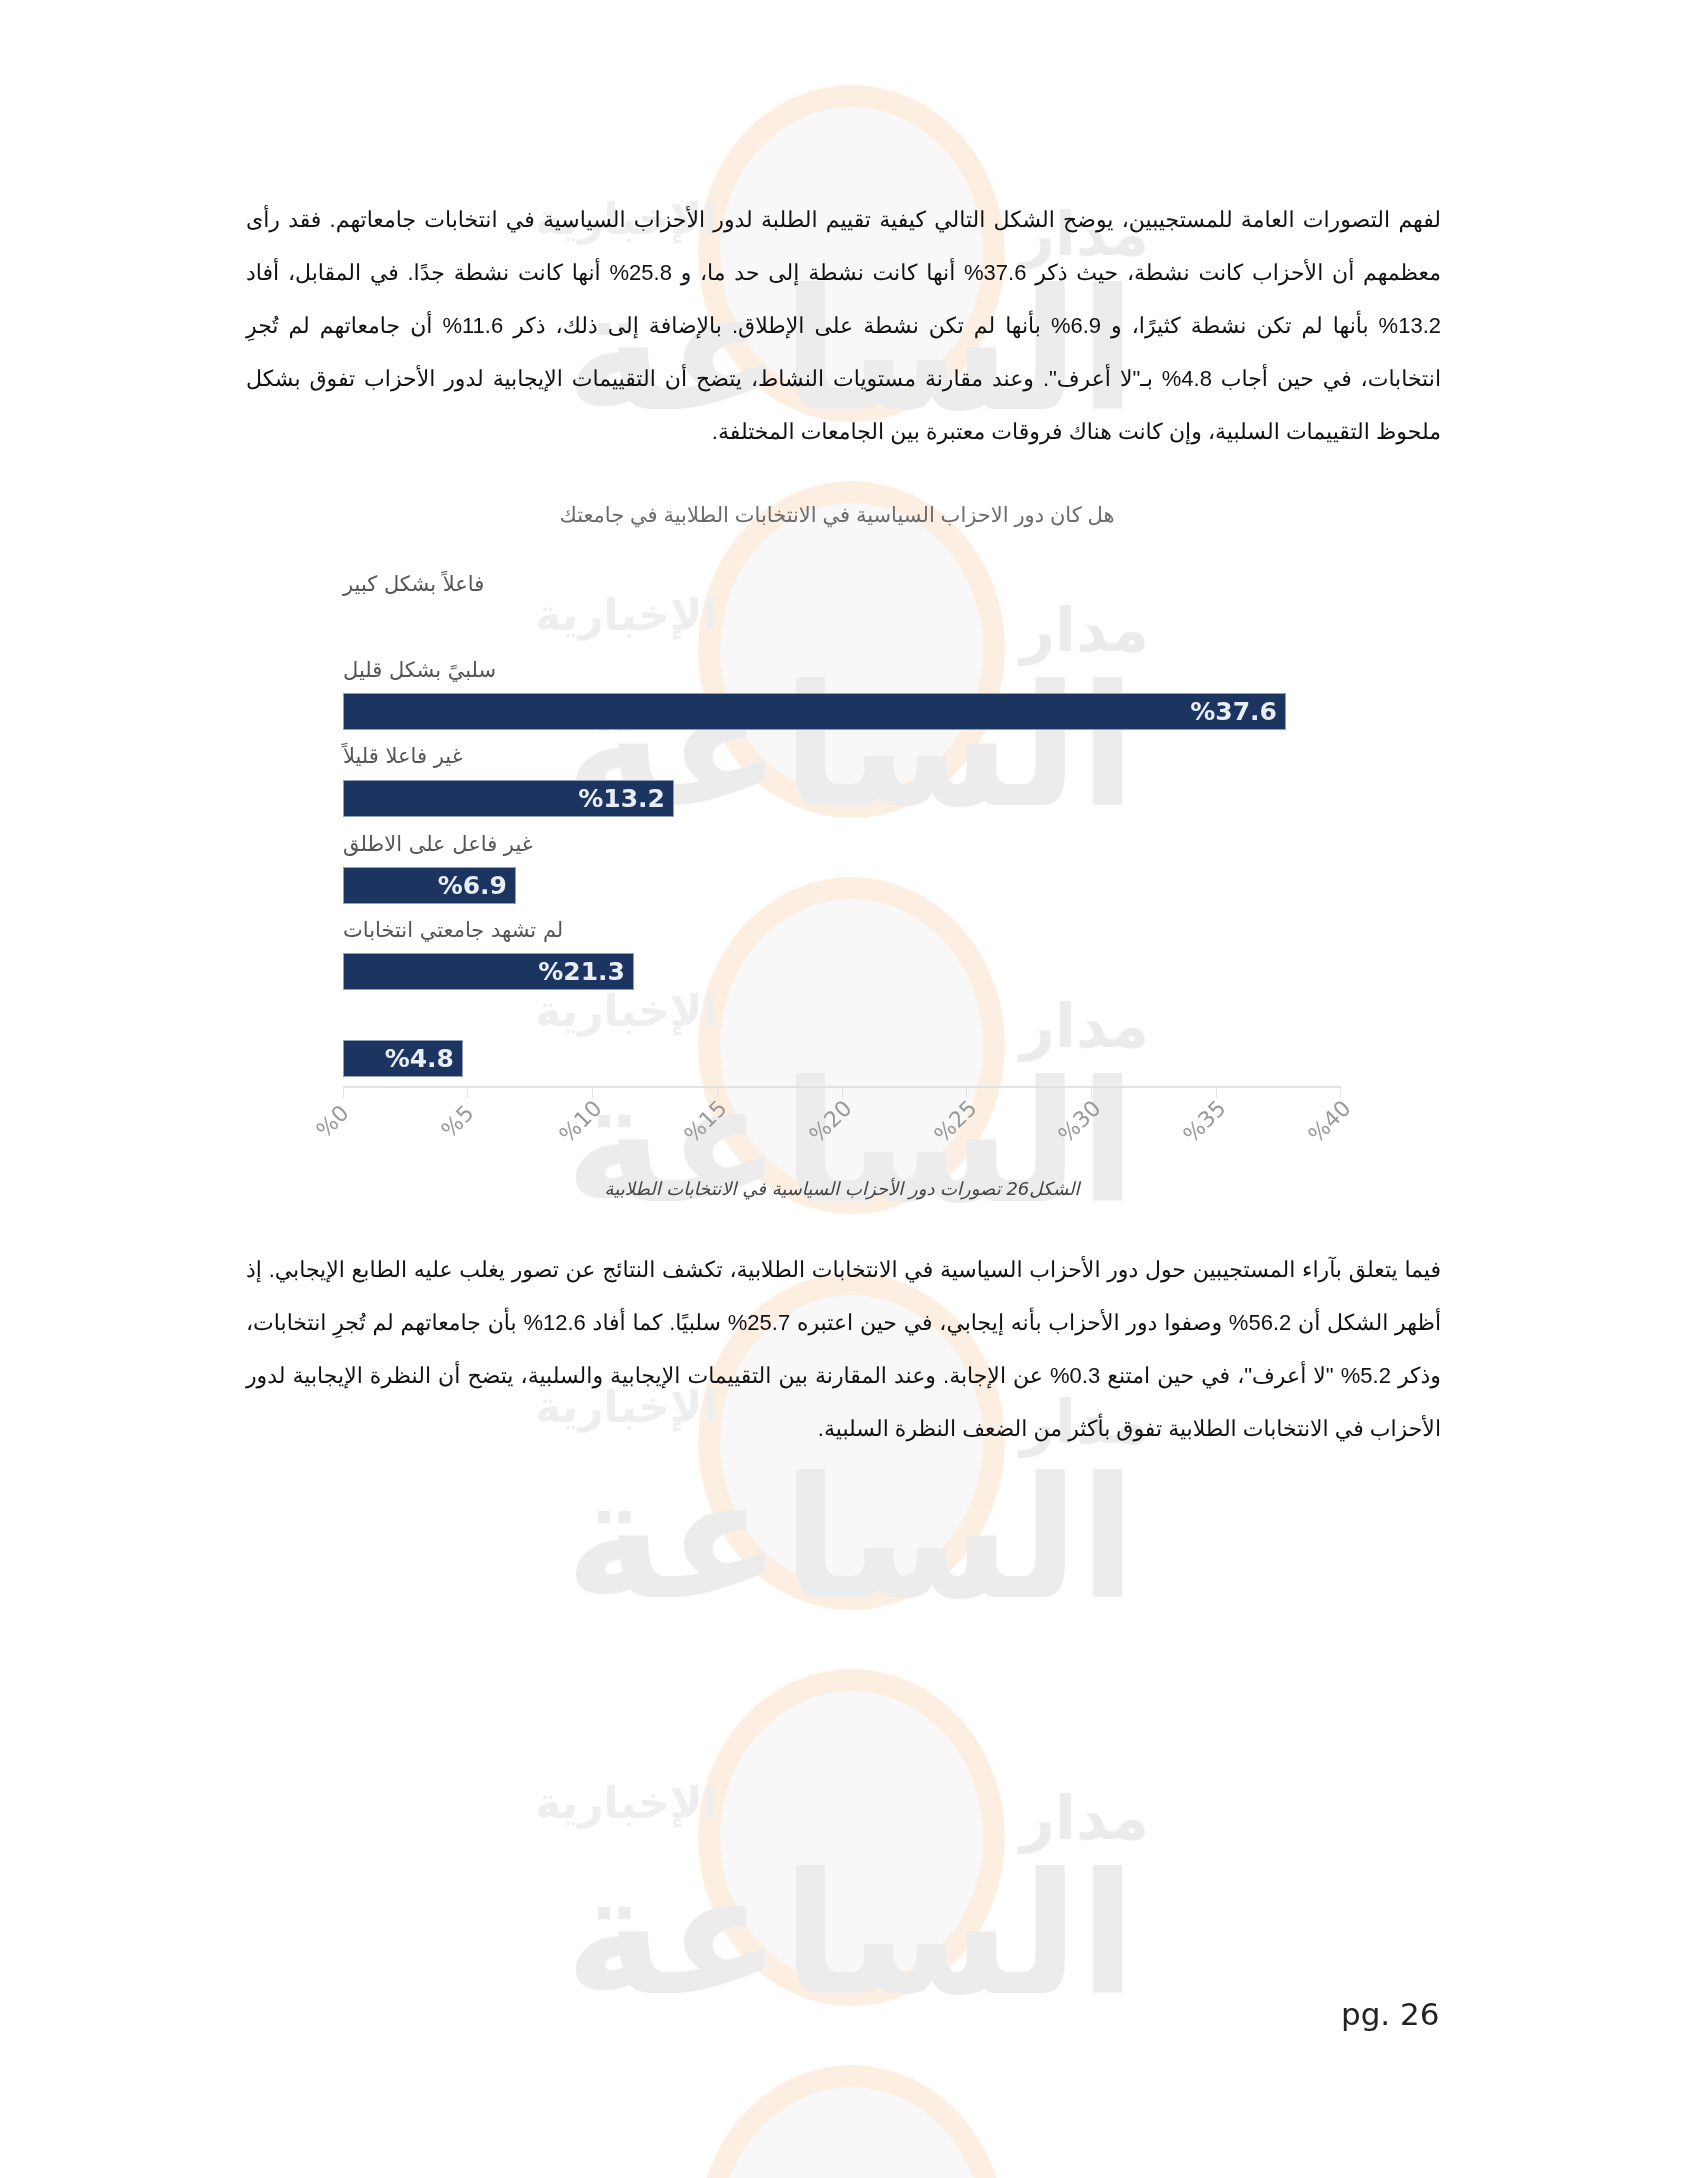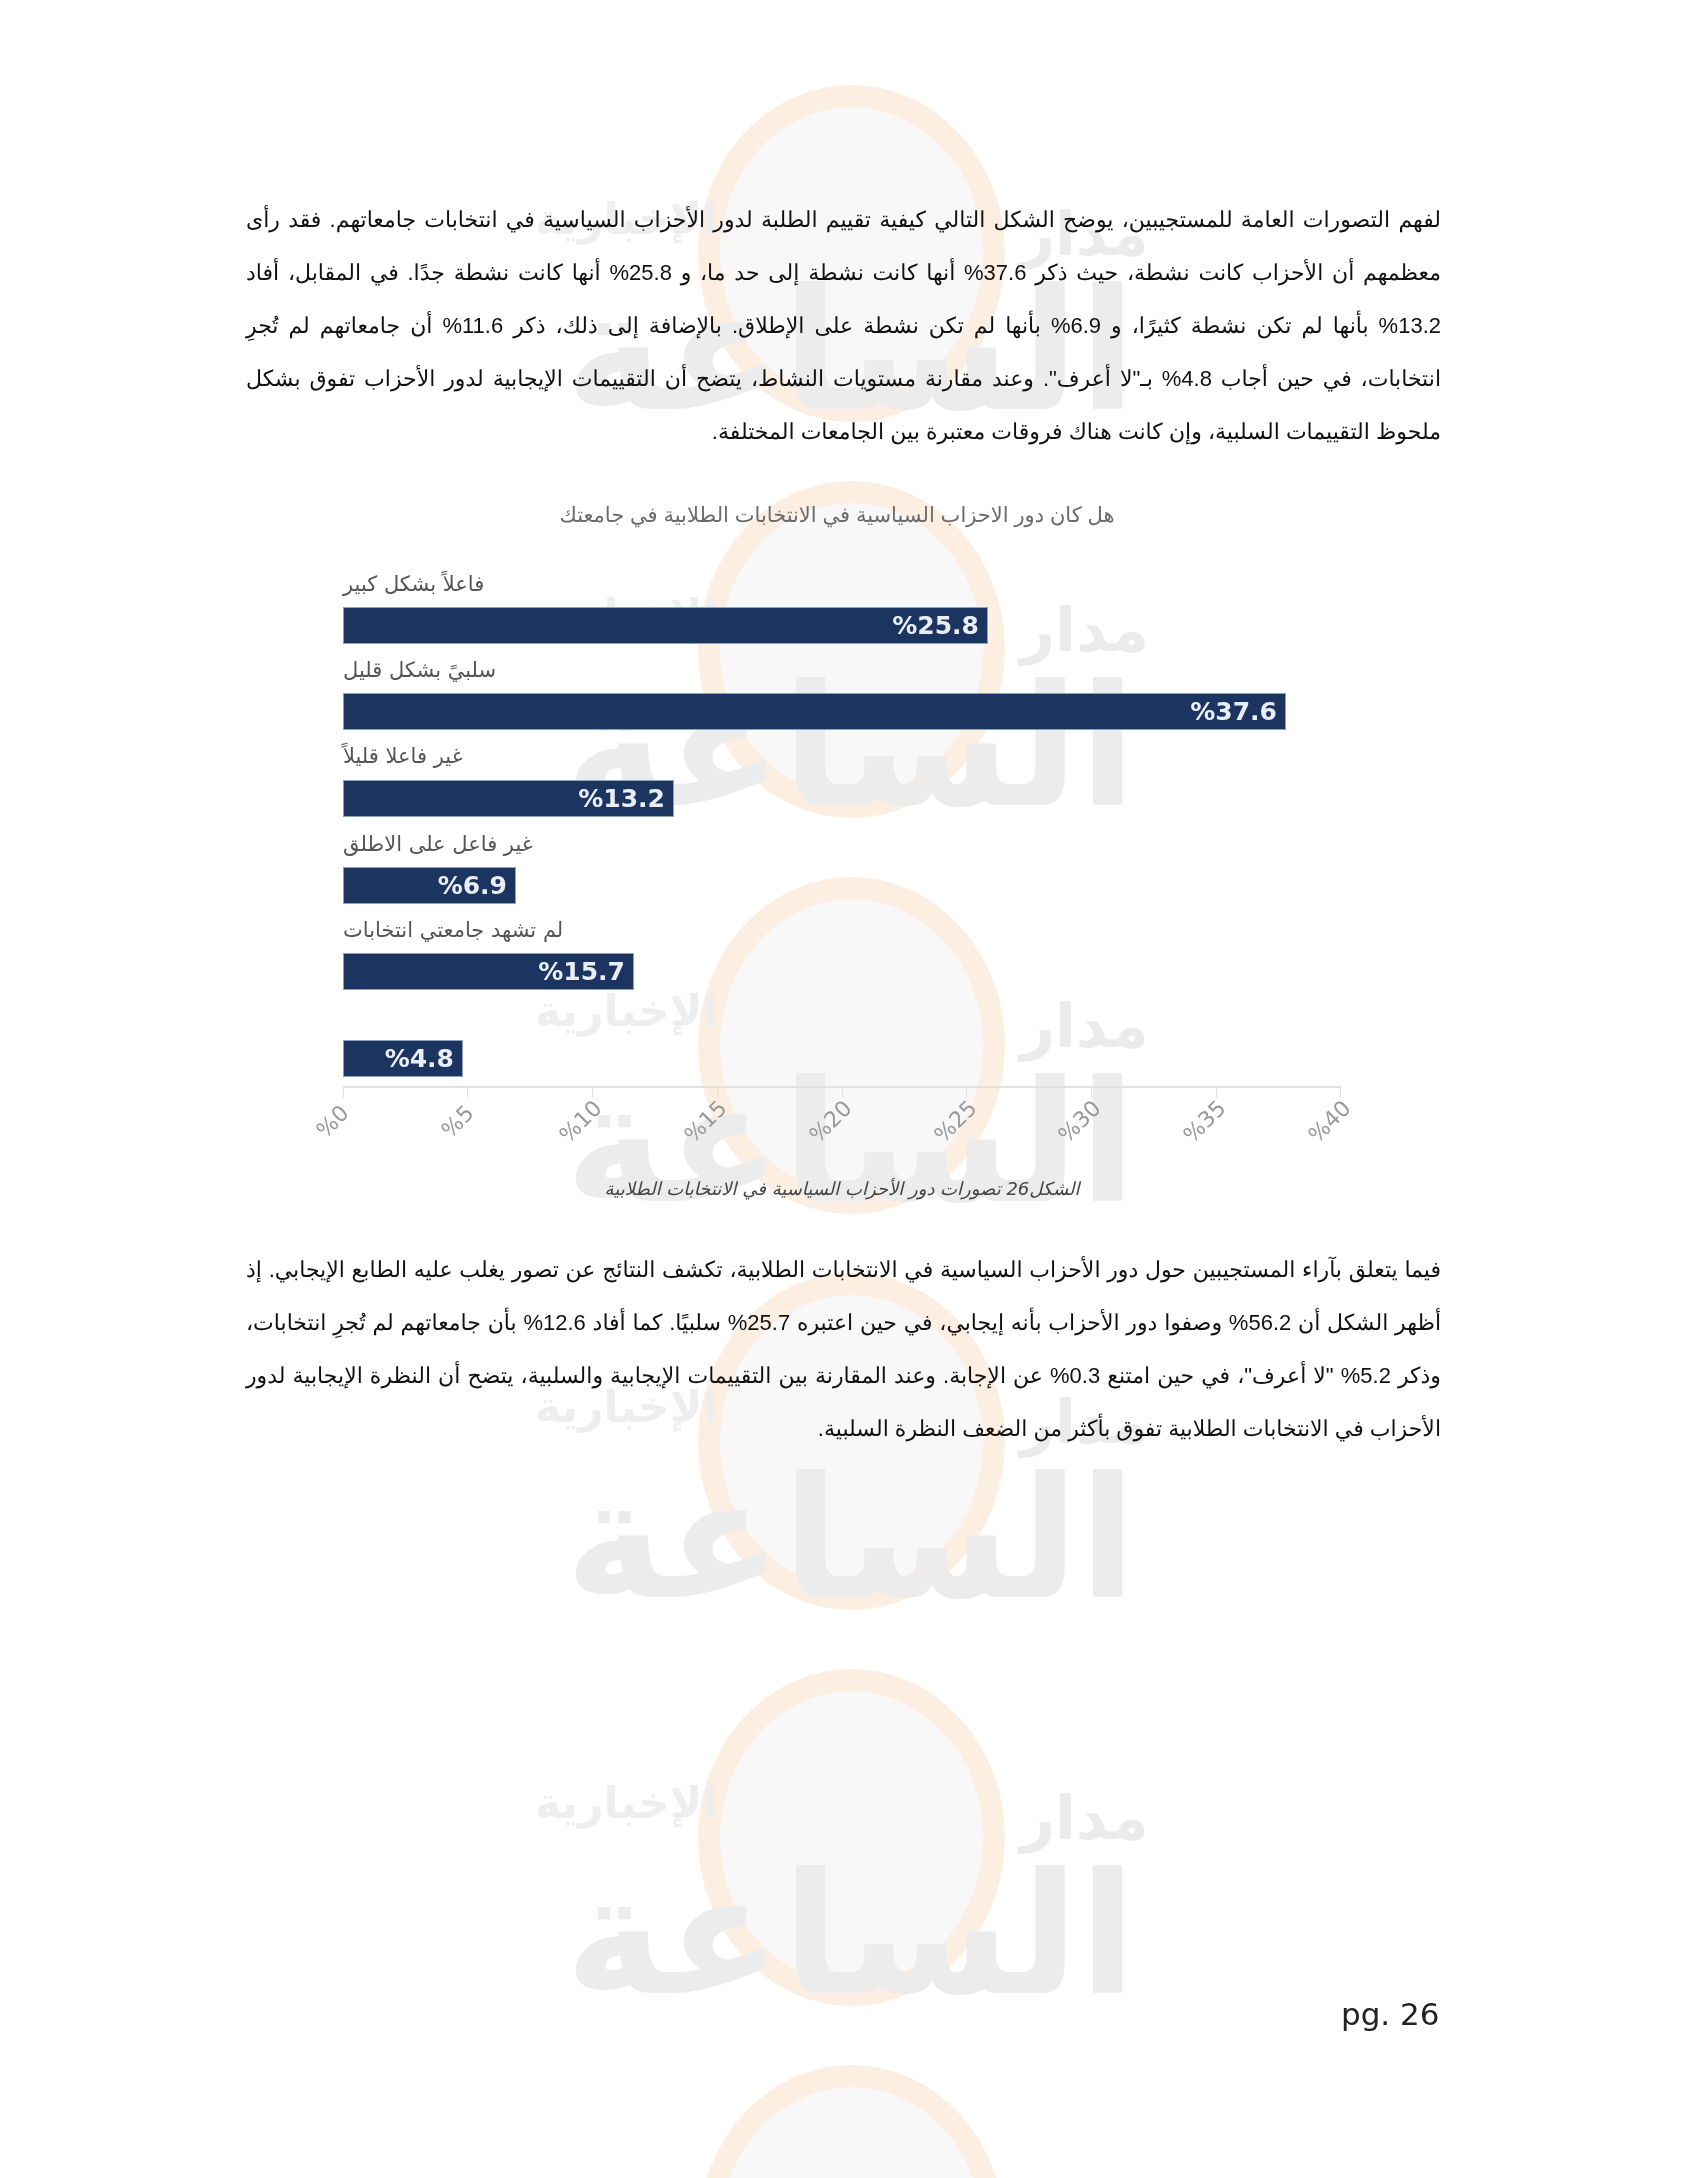--- a/index.html
+++ b/index.html
@@ -73,42 +73,39 @@
   <span class="word-akh">الإخبارية</span>
 
 </div>
 
 <p class="para" style="top:193px;">لفهم التصورات العامة للمستجيبين، يوضح الشكل التالي كيفية تقييم الطلبة لدور الأحزاب السياسية في انتخابات جامعاتهم. فقد رأى معظمهم أن الأحزاب كانت نشطة، حيث ذكر 37.6% أنها كانت نشطة إلى حد ما، و 25.8% أنها كانت نشطة جدًا. في المقابل، أفاد 13.2% بأنها لم تكن نشطة كثيرًا، و 6.9% بأنها لم تكن نشطة على الإطلاق. بالإضافة إلى ذلك، ذكر 11.6% أن جامعاتهم لم تُجرِ انتخابات، في حين أجاب 4.8% بـ"لا أعرف". وعند مقارنة مستويات النشاط، يتضح أن التقييمات الإيجابية لدور الأحزاب تفوق بشكل ملحوظ التقييمات السلبية، وإن كانت هناك فروقات معتبرة بين الجامعات المختلفة.</p>
 
 <div class="chart">
   <div class="chart-title">هل كان دور الاحزاب السياسية في الانتخابات الطلابية في جامعتك</div>
 
   <div class="bar-label" style="top:572px;">فاعلاً بشكل كبير</div>
-  <div class="bar" style="top:607px; width:645px;">
-    <span class="bar-value">%25.8</span>
-  </div>
 
   <div class="bar-label" style="top:658px;">سلبيً بشكل قليل</div>
   <div class="bar" style="top:693px; width:943px;">
     <span class="bar-value">%37.6</span>
   </div>
 
   <div class="bar-label" style="top:744px;">غير فاعلا قليلاً</div>
   <div class="bar" style="top:780px; width:331px;">
     <span class="bar-value">%13.2</span>
   </div>
 
   <div class="bar-label" style="top:832px;">غير فاعل على الاطلق</div>
   <div class="bar" style="top:867px; width:173px;">
     <span class="bar-value">%6.9</span>
   </div>
 
   <div class="bar-label" style="top:918px;">لم تشهد جامعتي انتخابات</div>
   <div class="bar" style="top:953px; width:291px;">
-    <span class="bar-value">%15.7</span>
+    <span class="bar-value">%21.3</span>
   </div>
 
   <div class="bar" style="top:1040px; width:120px;">
     <span class="bar-value">%4.8</span>
   </div>
 
   <div class="axis-line"></div>
   <div class="tick" style="left:343px;"></div>
   <div class="tick" style="left:467px;"></div>
   <div class="tick" style="left:592px;"></div>

